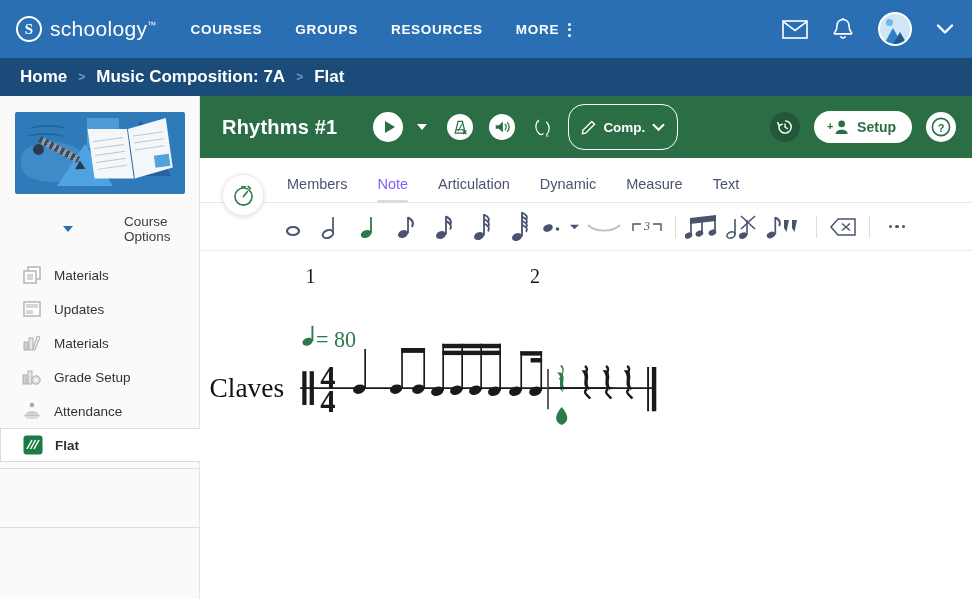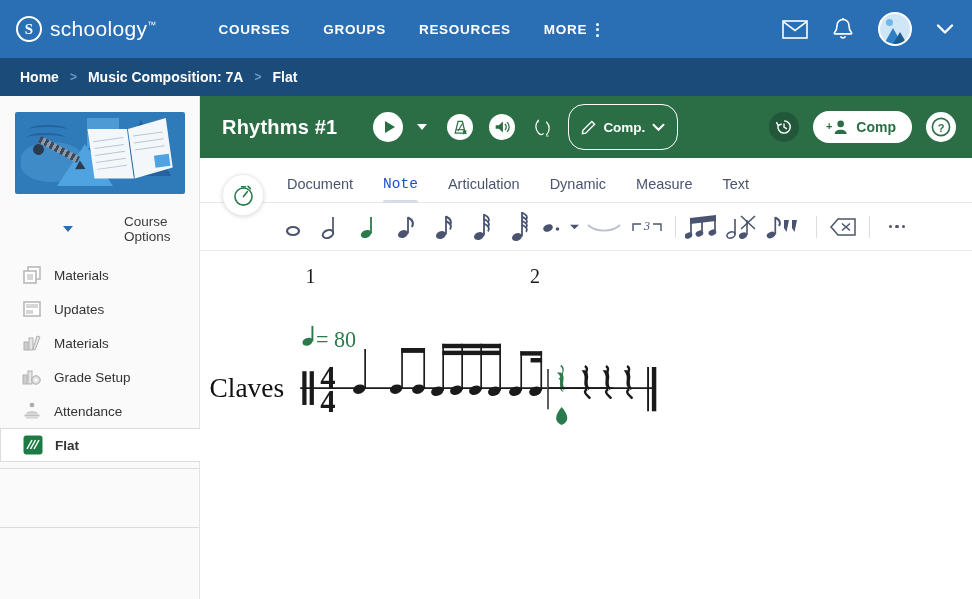--- a/index.html
+++ b/index.html
@@ -25,21 +25,21 @@
     width: 26px; height: 26px; border-radius: 50%;
     border: 2px solid #fff;
     display: flex; align-items: center; justify-content: center;
     color: #fff; font-size: 15px; font-weight: bold;
     font-family: "Liberation Serif", serif;
   }
   #brand-word {
     color: #fff; font-size: 21px; letter-spacing: .3px; font-weight: 500;
   }
   .sup { font-size: 9px; vertical-align: super; color:#fff; }
-  #topnav-links { display: flex; align-items: center; gap: 33px; margin-left: 62px; }
+  #topnav-links { display: flex; align-items: center; gap: 33px; margin-left: 34px; }
   .nav-link {
     color: #fff; font-size: 13.5px; font-weight: bold; letter-spacing: .7px;
     cursor: pointer; white-space: nowrap;
   }
   .nav-more-wrap { display:flex; align-items:flex-end; gap:9px; }
   .kebab { display:flex; flex-direction:column; gap:2.5px; }
   .kebab i { width:3px; height:3px; background:#fff; border-radius:50%; display:block; }
   #topnav-right {
     margin-left: auto; display: flex; align-items: center; gap: 24px;
   }
@@ -53,21 +53,21 @@
     border-left:9px solid transparent;border-right:9px solid transparent;border-bottom:16px solid #2f7fc4;}
   #avatar .tri2 { position:absolute; left:13px; bottom:0; width:0;height:0;
     border-left:7px solid transparent;border-right:7px solid transparent;border-bottom:12px solid #1d5a92;}
   #avatar .sun { position:absolute; left:6px; top:5px; width:7px;height:7px;border-radius:50%;background:#6fb7e8;}
 
   
   #crumbbar {
     height: 38px; background: #1b4b79;
     display: flex; align-items: center; padding: 0 0 0 20px; gap: 11px;
   }
-  .crumb { color:#fff; font-size:14px; font-weight:bold; cursor:pointer; }
+  .crumb { color:#fff; font-size:17px; font-weight:bold; cursor:pointer; }
   .crumb.plain { font-weight:bold; }
   .crumb-sep { color:#6e9cc4; font-size:12px; font-weight:bold; }
 
   
   #page {
     display: flex;
     height: calc(599px - 58px - 38px);
     background: #fff;
   }
 
@@ -186,21 +186,21 @@
   }
 
   
   #tabbar {
     height: 45px; border-bottom:1px solid #e8e8e8; display:flex; align-items:flex-end;
     padding-left: 72px; gap: 0;
   }
   .tab {
     font-size:14.5px; color:#4a5470; padding: 0 15px 10px 15px; cursor:pointer; position:relative;
   }
-  .tab.active { color:#1d4ed8;font-family:Liberation Mono, monospace; }
+  .tab.active { color:#8b5cf6; }
   .tab.active::after {
     content:""; position:absolute; left:15px; right:15px; bottom:-1px; height:3px;
     background:#d8dde5; border-radius:2px;
   }
 
   
   #metro-fab {
     position:absolute; left: 22px; top: 78px;
     width:42px;height:42px;border-radius:50%;background:#fff;
     border:1px solid #ececec; box-shadow:0 1px 4px rgba(0,0,0,.14);
@@ -451,42 +451,42 @@
             <path d="M1.6 4.6 L3.6 8.6 L7.4 6.4" fill="none" stroke="#fff" stroke-width="1.6" stroke-linejoin="round"></path>
             <path d="M10 6.6 L10 10.2 L12.8 11.8" fill="none" stroke="#fff" stroke-width="1.5" stroke-linecap="round"></path>
           </svg>
         </div>
         <div id="share-btn">
           <svg width="22" height="16" viewBox="0 0 24 16">
             <text x="0" y="11" font-size="12" font-weight="bold" fill="#2b6e45" font-family="Liberation Sans, sans-serif">+</text>
             <circle cx="16" cy="4.6" r="3.6" fill="#2b6e45"></circle>
             <path d="M9.5 15.5 C9.5 9.5 22.5 9.5 22.5 15.5 Z" fill="#2b6e45"></path>
           </svg>
-          <span>Comp</span>
+          <span>Setup</span>
         </div>
         <div id="help-btn">
           <svg width="22" height="22" viewBox="0 0 22 22">
             <circle cx="11" cy="11" r="8.6" fill="none" stroke="#2b6e45" stroke-width="1.6"></circle>
             <text x="11" y="15.5" text-anchor="middle" font-size="11" font-weight="bold" fill="#2b6e45" font-family="Liberation Sans, sans-serif">?</text>
           </svg>
         </div>
       </div>
     </div>
 
     <div id="metro-fab">
       <svg width="23" height="23" viewBox="0 0 22 22">
         <circle cx="11" cy="12" r="8.2" fill="none" stroke="#2b7a4b" stroke-width="1.5"></circle>
         <path d="M11 12 L14.6 7.4" stroke="#2b7a4b" stroke-width="1.6" stroke-linecap="round"></path>
         <path d="M15.4 2.2 L17.6 4.4" stroke="#2b7a4b" stroke-width="1.6" stroke-linecap="round"></path>
         <path d="M9.2 2.6 L12.8 2.6" stroke="#2b7a4b" stroke-width="1.6" stroke-linecap="round"></path>
       </svg>
     </div>
 
     <div id="tabbar">
-      <div class="tab">Document</div>
+      <div class="tab">Members</div>
       <div class="tab active">Note</div>
       <div class="tab">Articulation</div>
       <div class="tab">Dynamic</div>
       <div class="tab">Measure</div>
       <div class="tab">Text</div>
     </div>
 
     <div id="notebar">
 
       <div class="nb">

